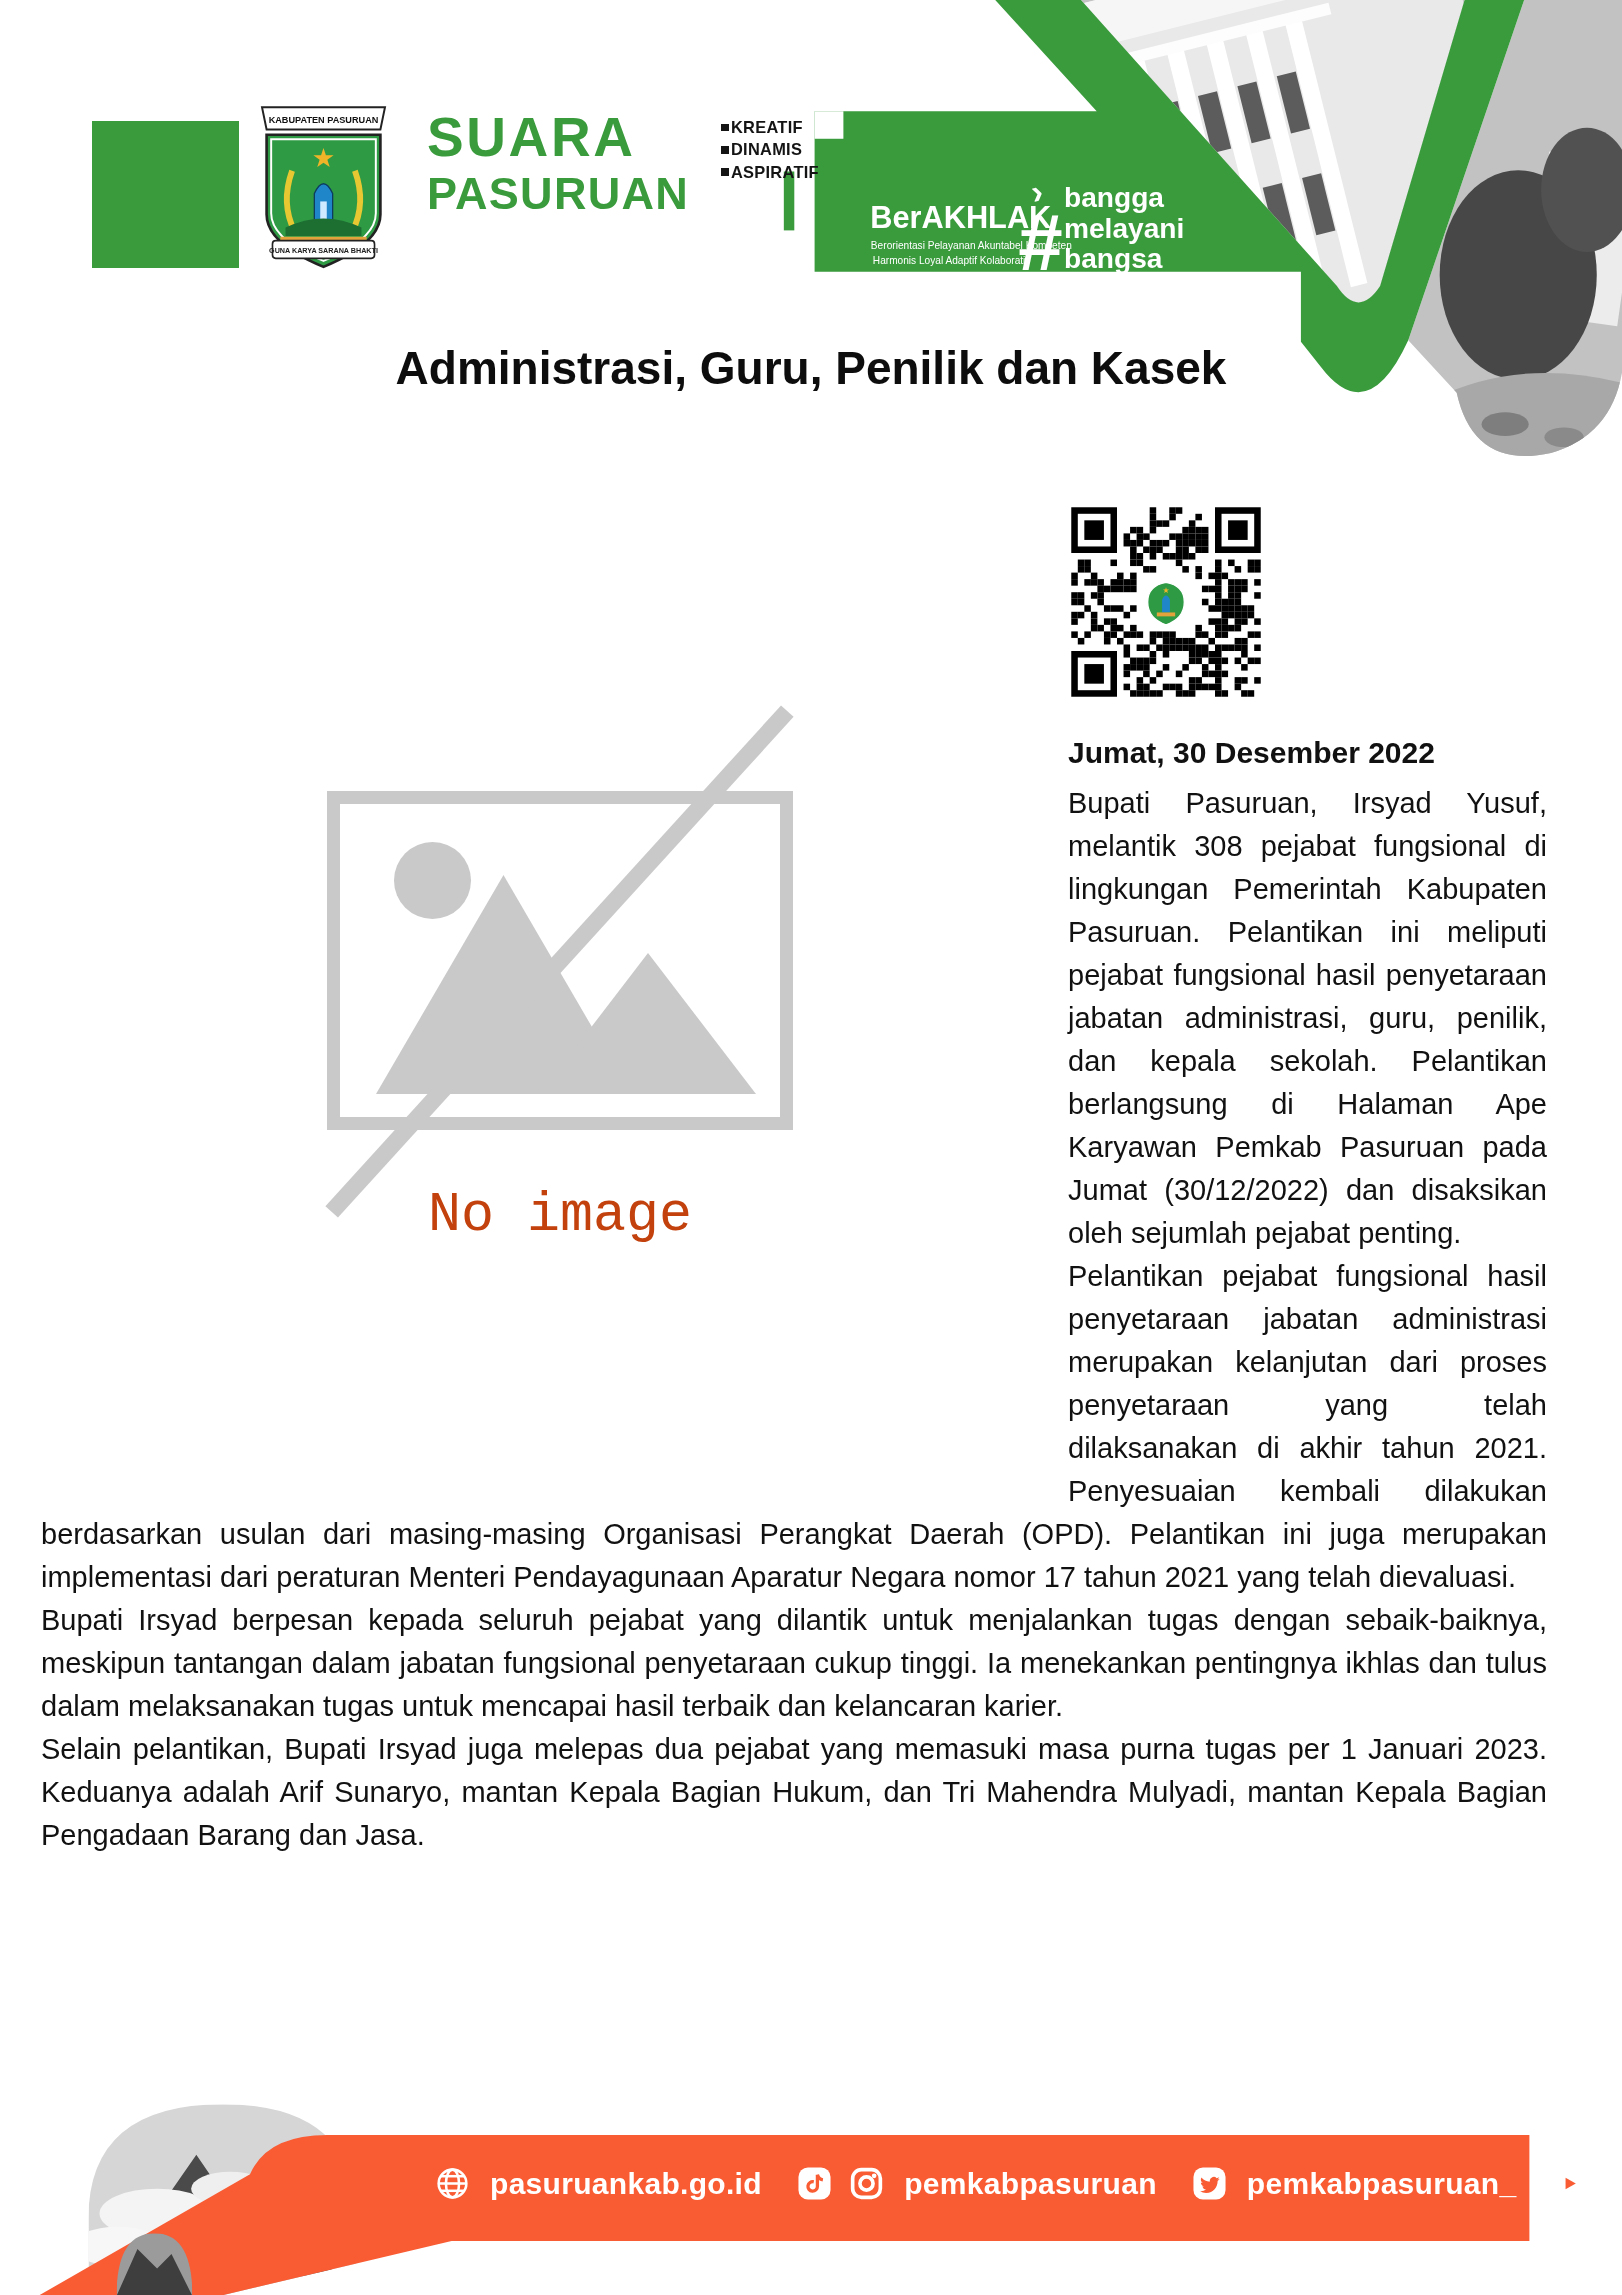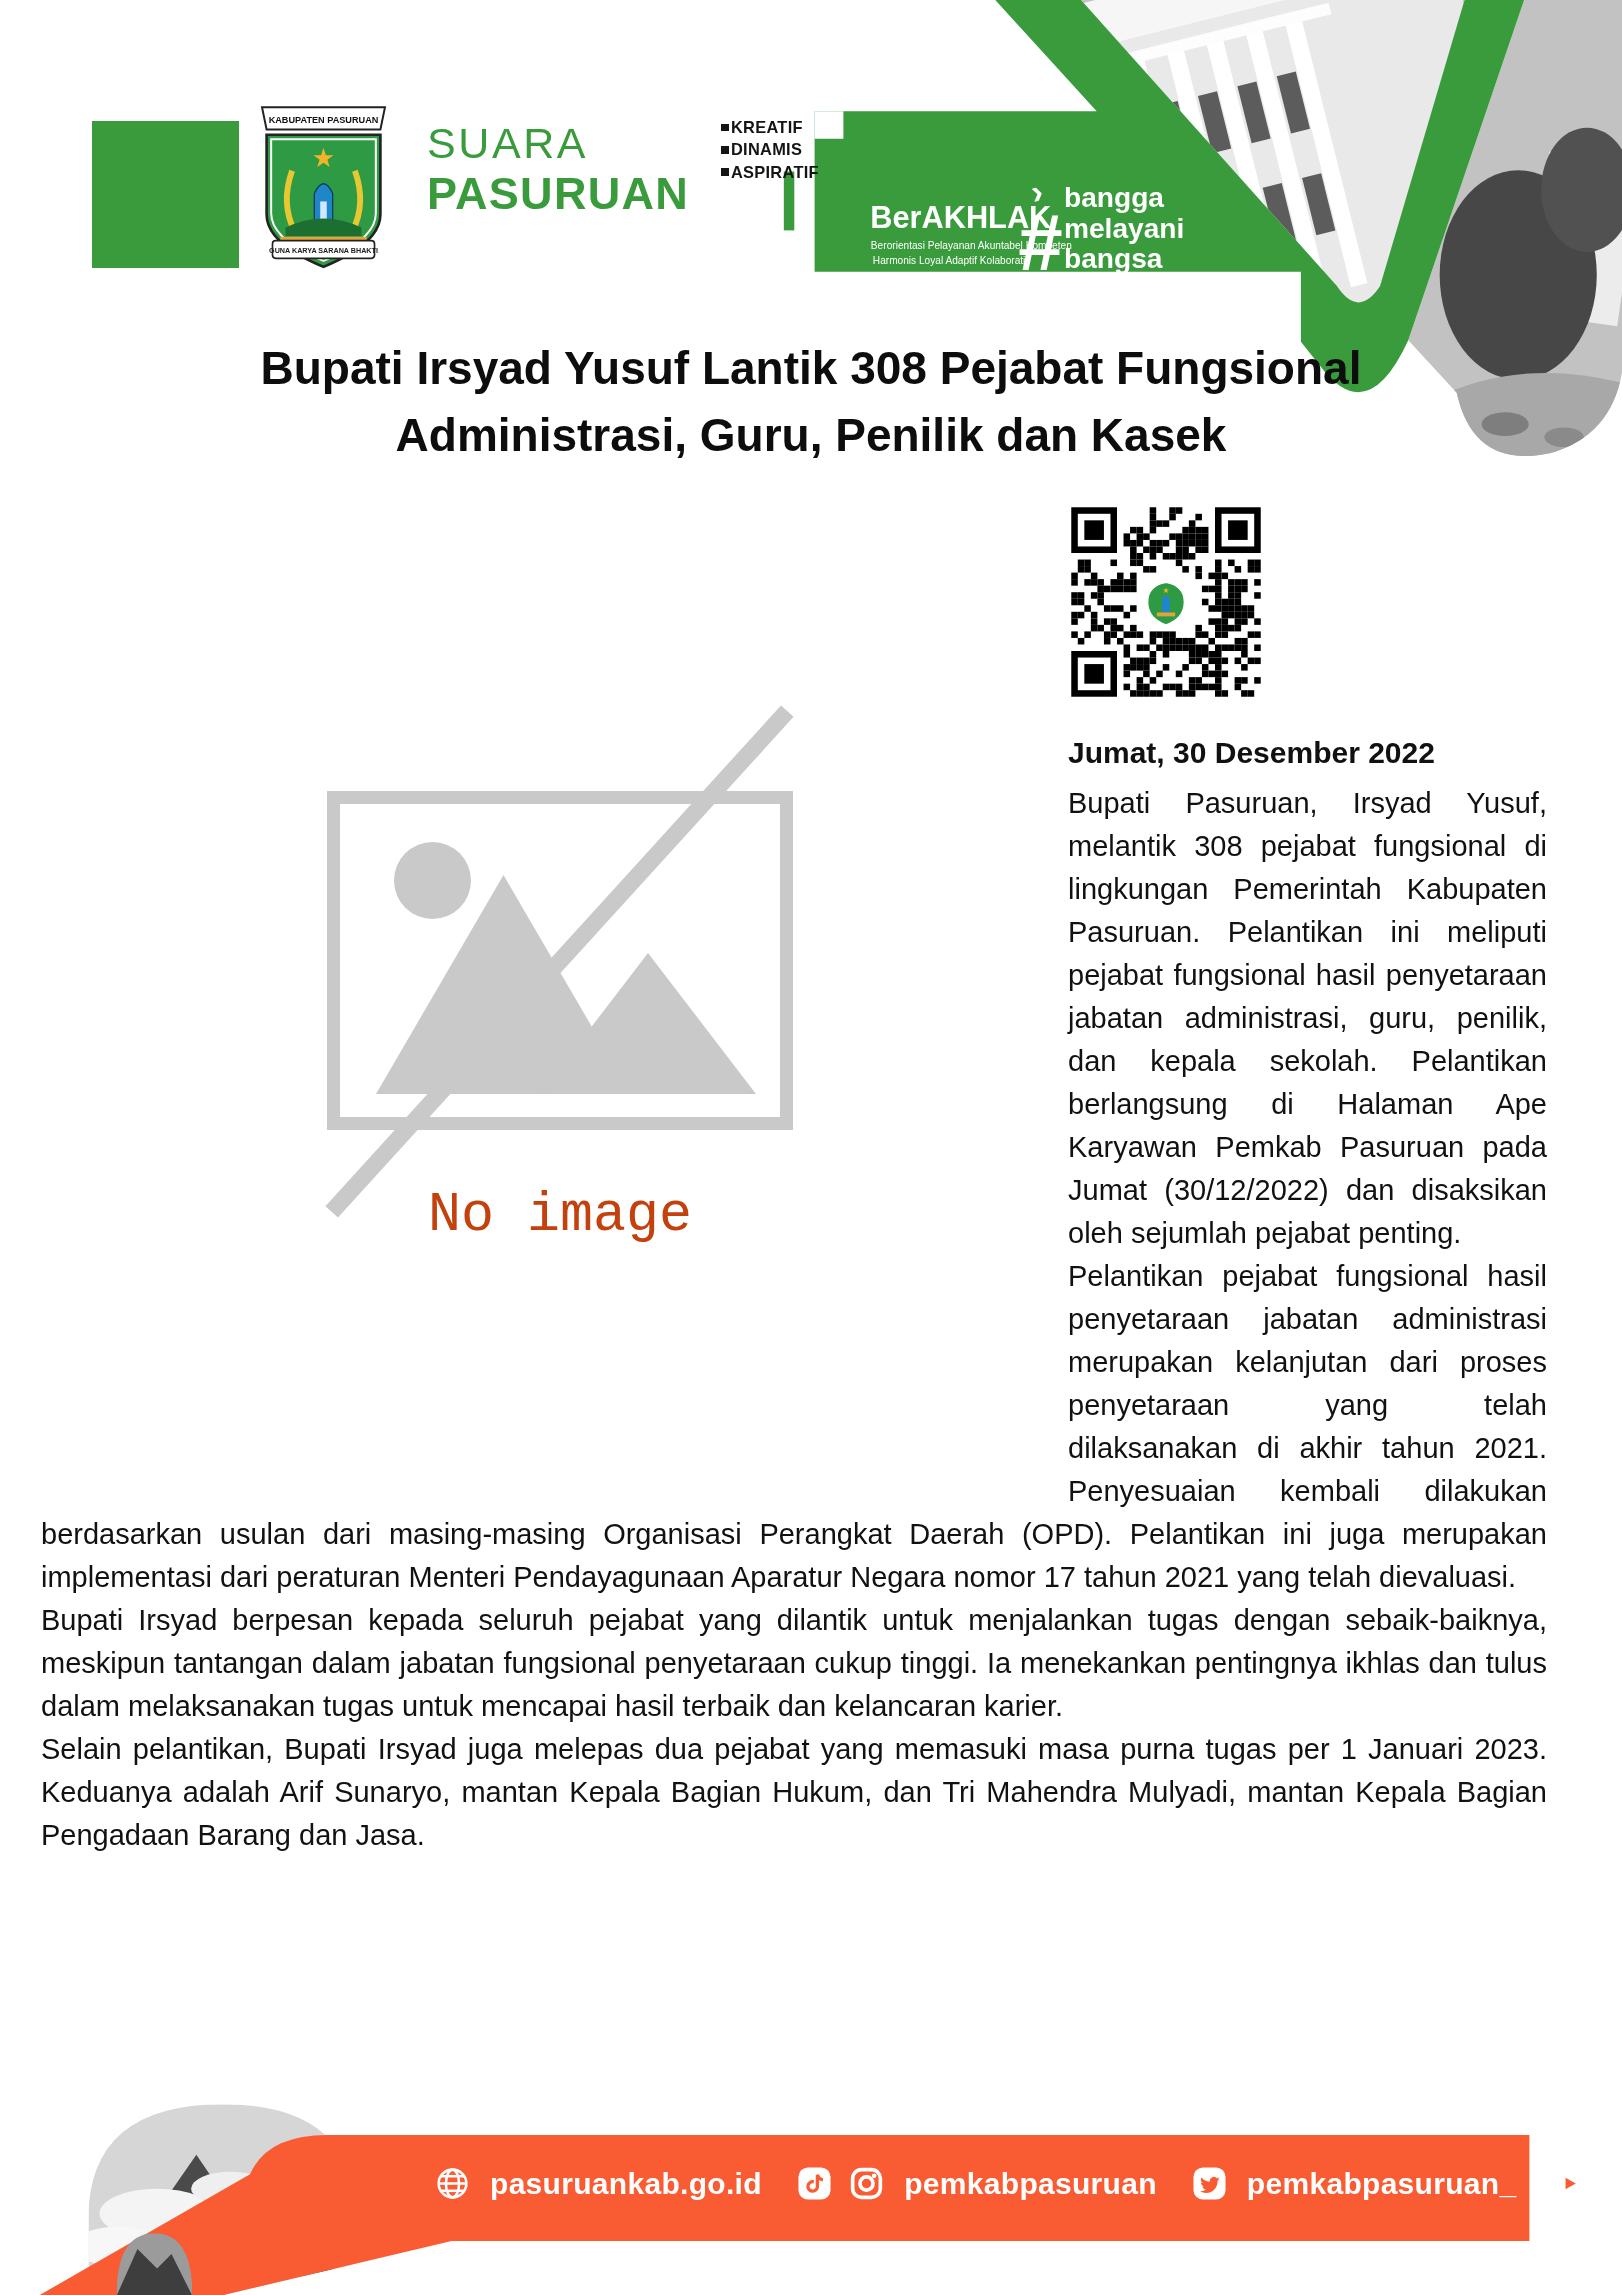--- a/index.html
+++ b/index.html
@@ -4,21 +4,21 @@
 <style>
   html,body{margin:0;padding:0;background:#888;}
   #page{
     position:relative;width:1623px;height:2295px;background:#fff;overflow:hidden;
     font-family:"Liberation Sans",sans-serif;color:#111;
   }
   .abs{position:absolute;}
   
   #green-square{left:92px;top:121px;width:147px;height:147px;background:var(--green);}
   #crest{left:254px;top:102px;}
-  #logo-line1{left:427px;top:110px;font-size:43px;font-weight:400;color:var(--green);letter-spacing:2.6px;line-height:1;margin-top:12px;}
+  #logo-line1{left:427px;top:110px;font-size:55px;font-weight:700;color:var(--green);letter-spacing:2.6px;line-height:1;}
   #logo-line2{left:427px;top:171px;font-size:45px;font-weight:700;color:var(--green);letter-spacing:1.3px;line-height:1;text-align:right;}
   #tagline{left:721px;top:118px;}
   .tag-item{display:flex;align-items:center;gap:2px;margin-bottom:3.3px;}
   .tag-bullet{width:7.9px;height:7.9px;background:#141414;display:inline-block;}
   .tag-label{font-size:16.4px;font-weight:700;color:#141414;letter-spacing:0.3px;}
   
   #article-title{left:39px;top:335px;width:1544px;text-align:center;font-size:46px;font-weight:700;line-height:67px;color:#0d0d0d;margin:0;}
   
   #article{left:41px;top:504px;width:1506px;}
   #media-float{float:left;width:1027px;height:995px;position:relative;}
@@ -142,21 +142,20 @@
       <span class="tag-bullet"></span>
       <span class="tag-label">DINAMIS</span>
     </div>
     <div class="tag-item">
       <span class="tag-bullet"></span>
       <span class="tag-label">ASPIRATIF</span>
     </div>
   </div>
 
   <h1 id="article-title" class="abs">
-    <span style="display:block">Bupati Irsyad Yusuf Lantik 308 Pejabat Fungsional</span>
     <span style="display:block">Administrasi, Guru, Penilik dan Kasek</span>
   </h1>
 
   <div id="article" class="abs">
     <div id="media-float">
       <div id="noimage-frame">
         <div id="noimage-sun"></div>
         <div id="mountain-big" class="mountain"></div>
         <div id="mountain-small" class="mountain"></div>
       </div>

